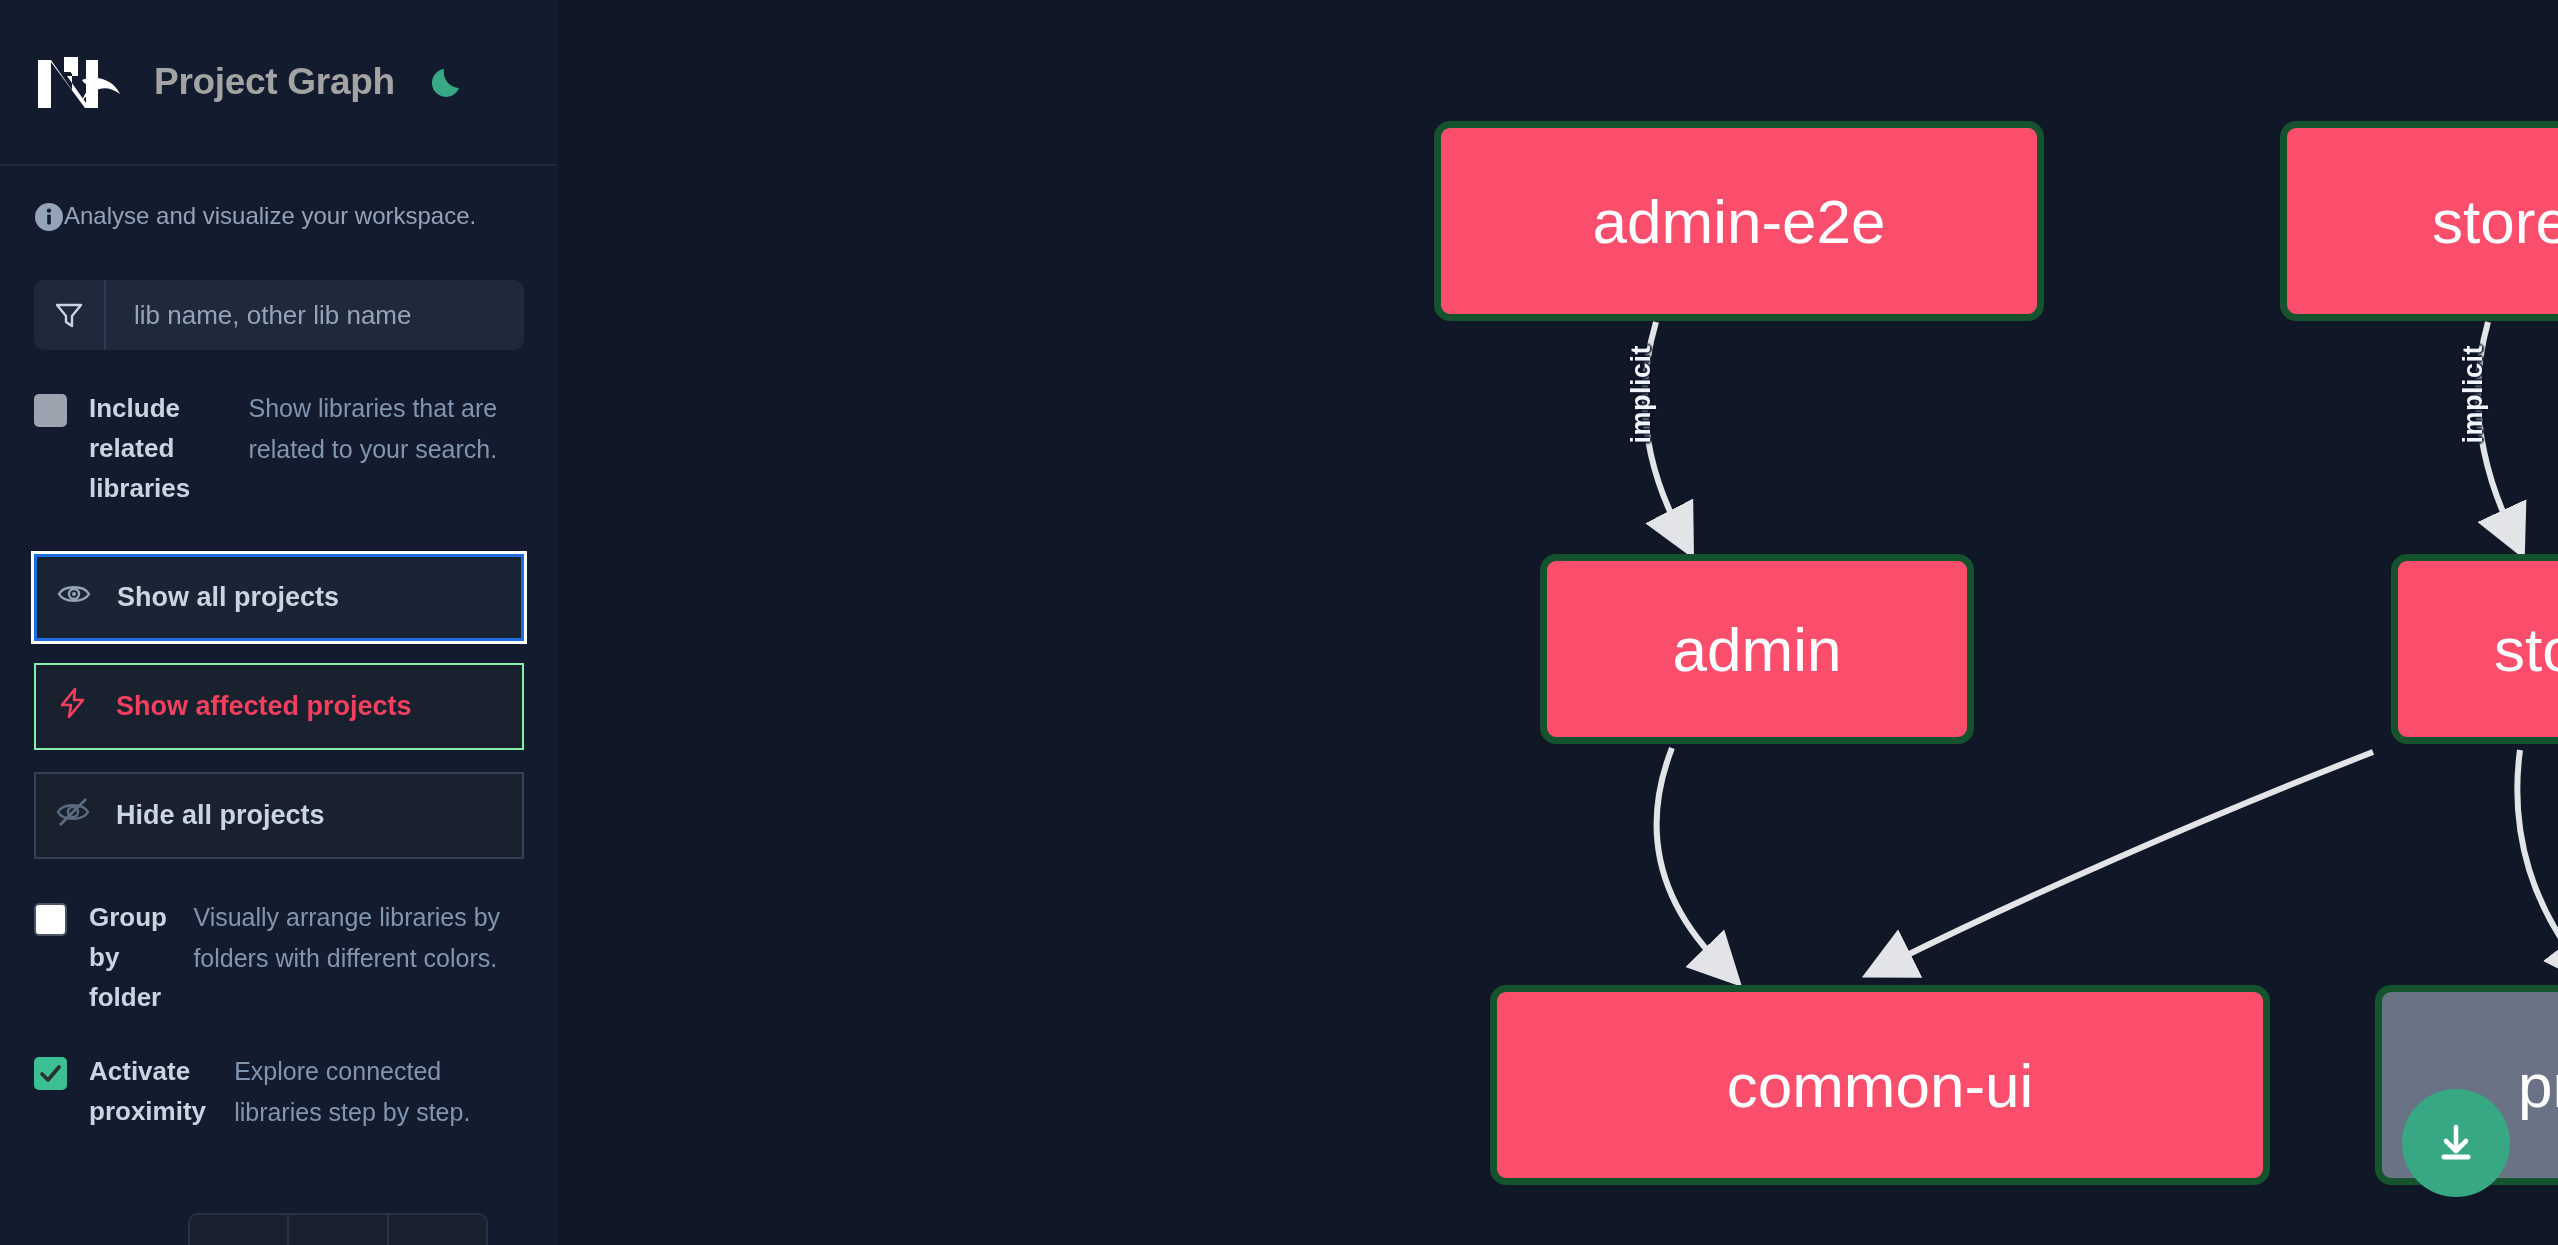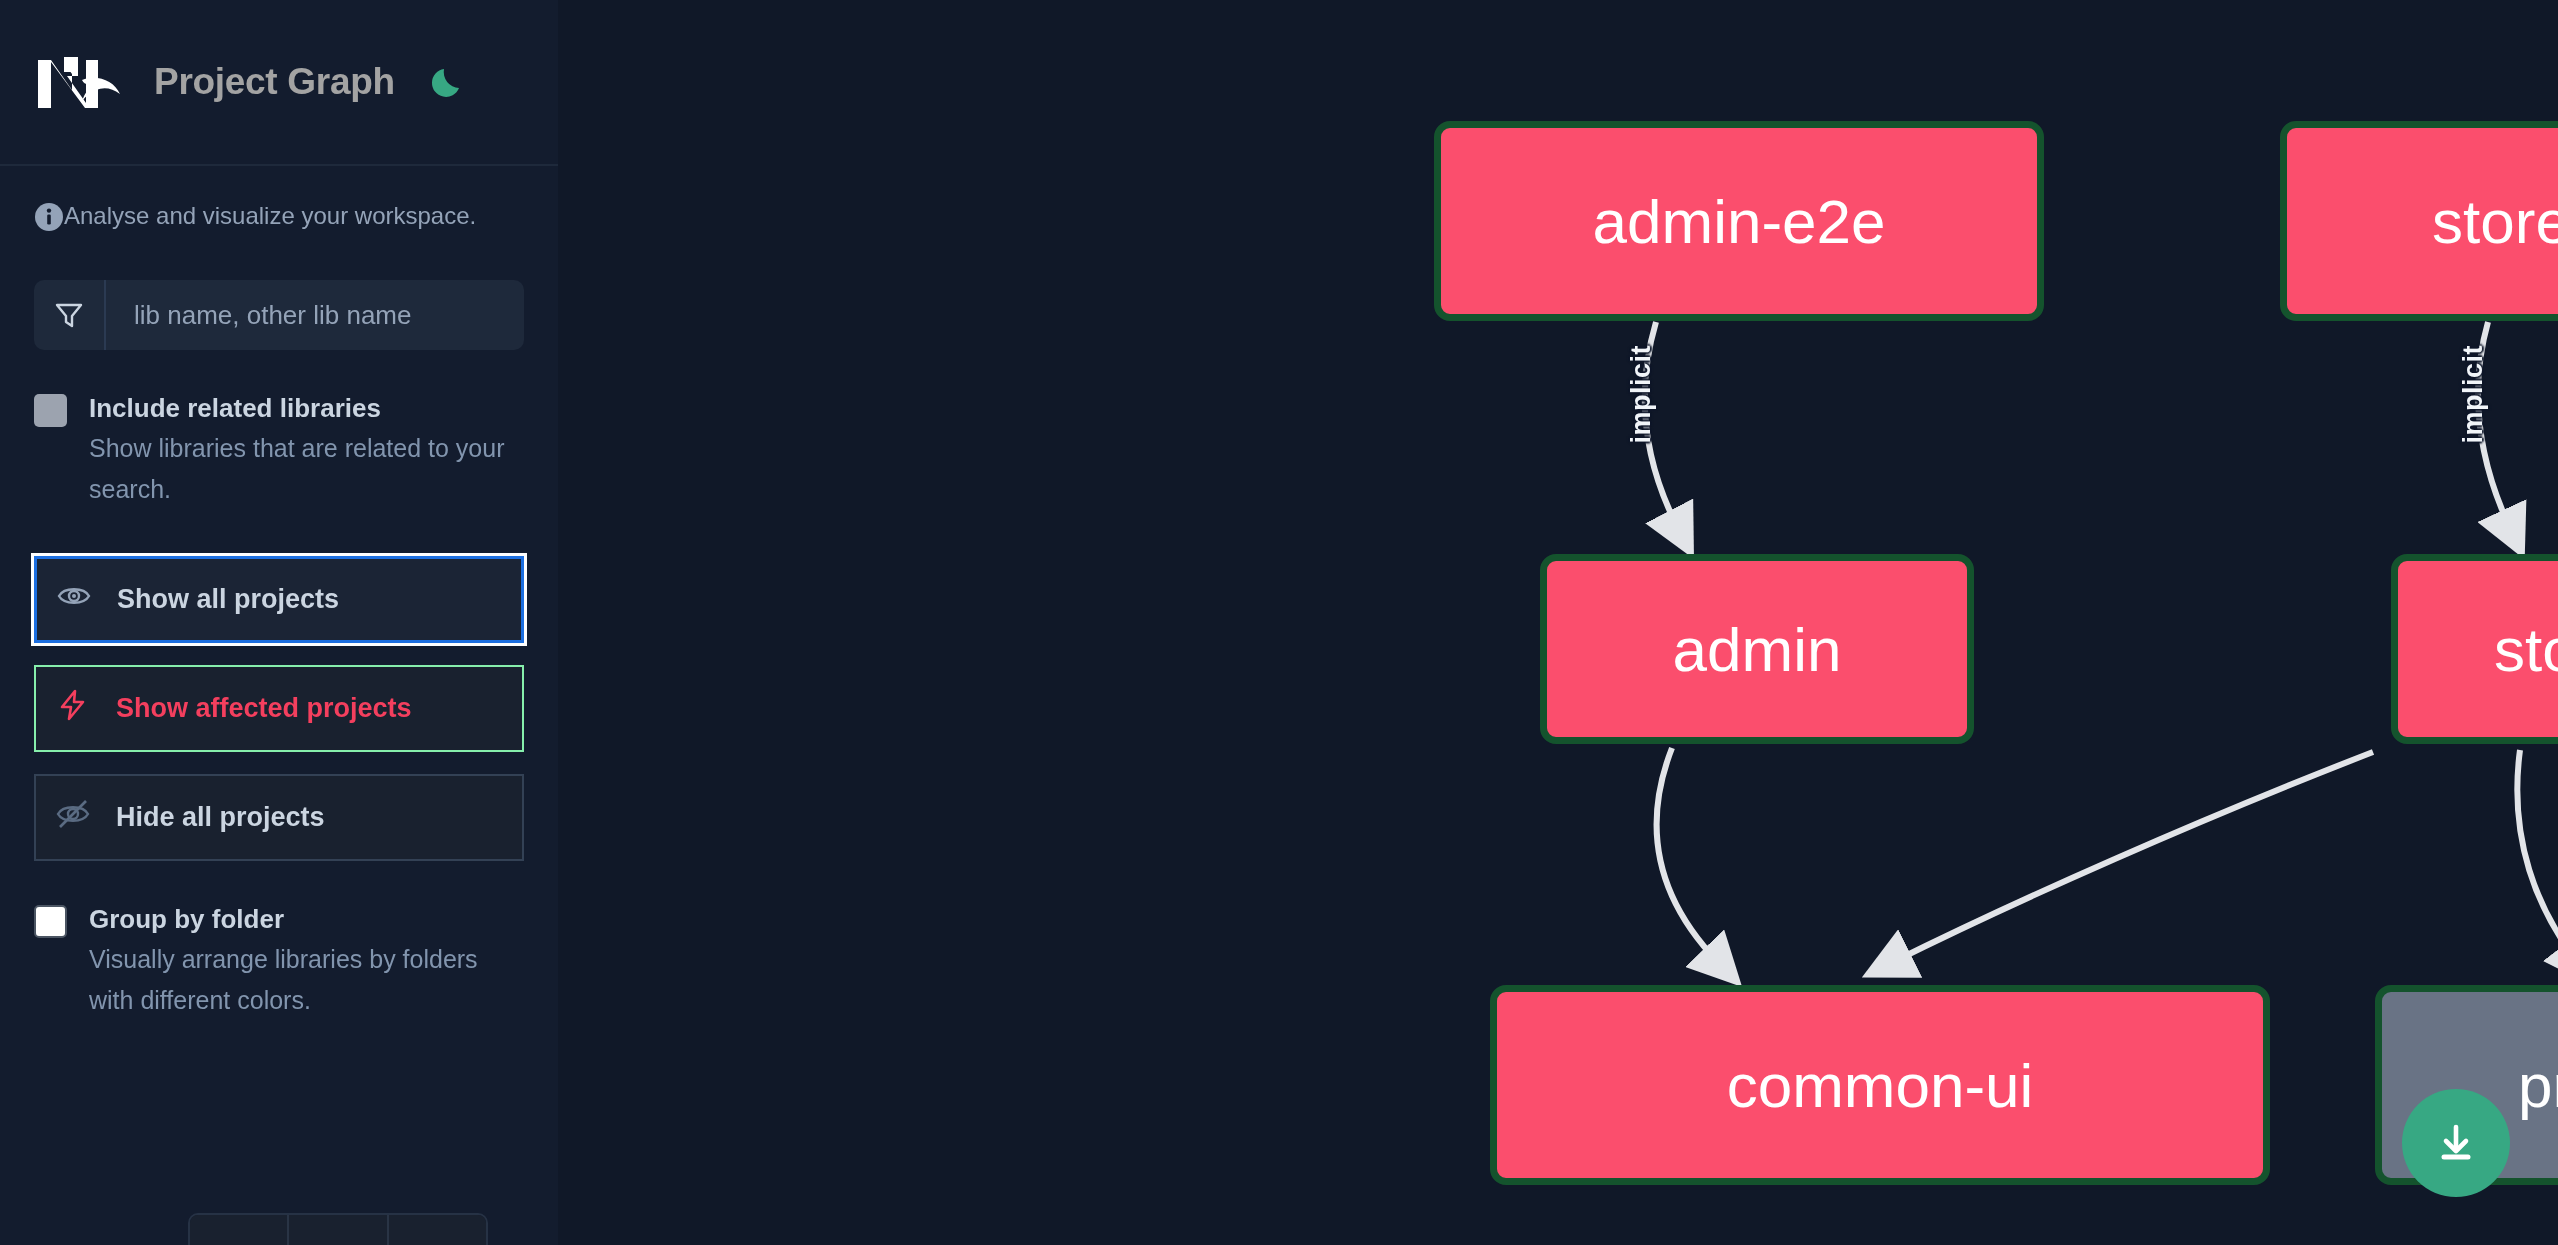--- a/index.html
+++ b/index.html
@@ -98,21 +98,21 @@
     width: 33px; height: 33px;
     border-radius: 5px;
     margin-top: 6px;
     cursor: pointer;
     position: relative;
   }
   .cbox.grey  { background: #9CA3AF; }
   .cbox.white { background: #FFFFFF; border: 2px solid #4B5563; }
   .cbox.green { background: #3BBF93; }
   .cbox.green svg { position: absolute; left: 4px; top: 4px; }
-  .check-text { display: flex; flex-direction: column; }
+  .check-text { display: flex; flex-direction: row; }
   .check-label {
     color: #CBD5E1;
     font-size: 26px;
     font-weight: 700;
     line-height: 40px;
   }
   .check-desc {
     color: #8295AE;
     font-size: 25px;
     line-height: 41px;
@@ -307,20 +307,31 @@
     </div>
 
     <div class="check-row">
       <span class="cbox white"></span>
       <span class="check-text">
         <span class="check-label">Group by folder</span>
         <span class="check-desc">Visually arrange libraries by folders with different colors.</span>
       </span>
     </div>
 
+    <div class="check-row tight">
+      <span class="cbox green">
+        <svg viewBox="0 0 25 25" width="25" height="25">
+          <path d="M4 13 L10 19 L21 6" fill="none" stroke="#2A2E33" stroke-width="3.6" stroke-linecap="round" stroke-linejoin="round"></path>
+        </svg>
+      </span>
+      <span class="check-text">
+        <span class="check-label">Activate proximity</span>
+        <span class="check-desc">Explore connected libraries step by step.</span>
+      </span>
+    </div>
 
     <div class="seg-control">
       <span class="seg"></span>
       <span class="seg"></span>
       <span class="seg"></span>
     </div>
 
   </aside>
 
   <main class="canvas">

